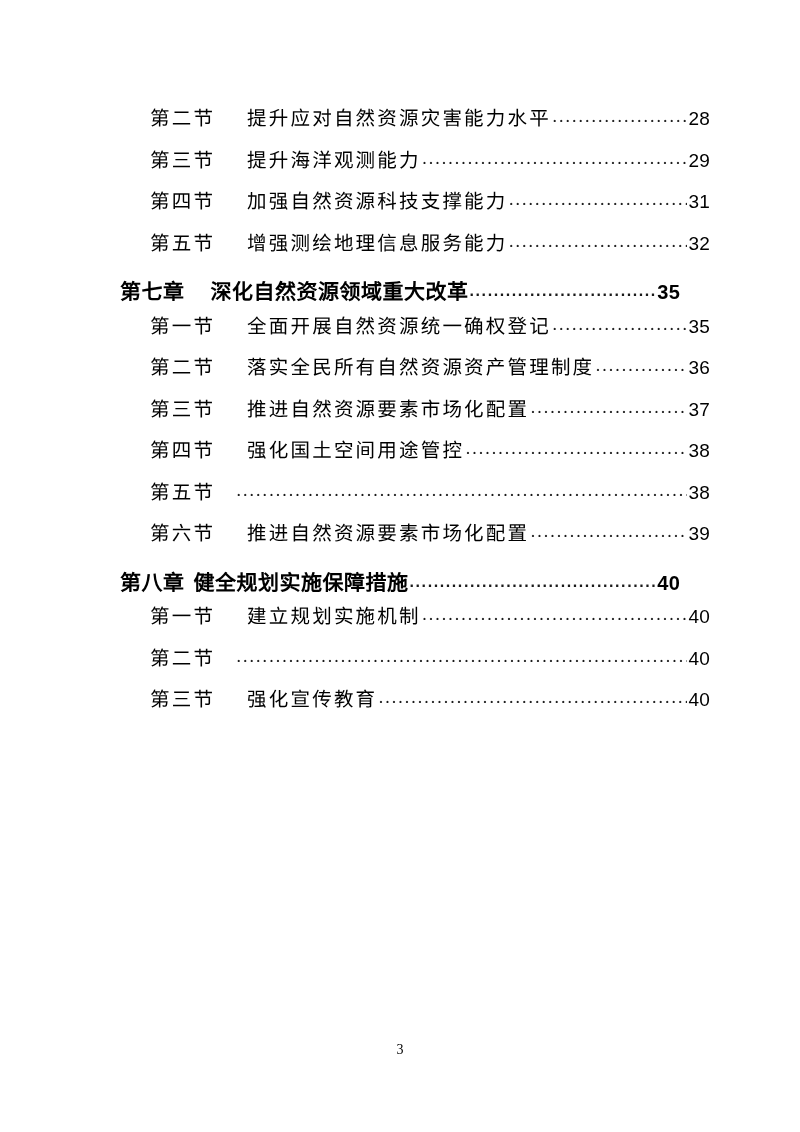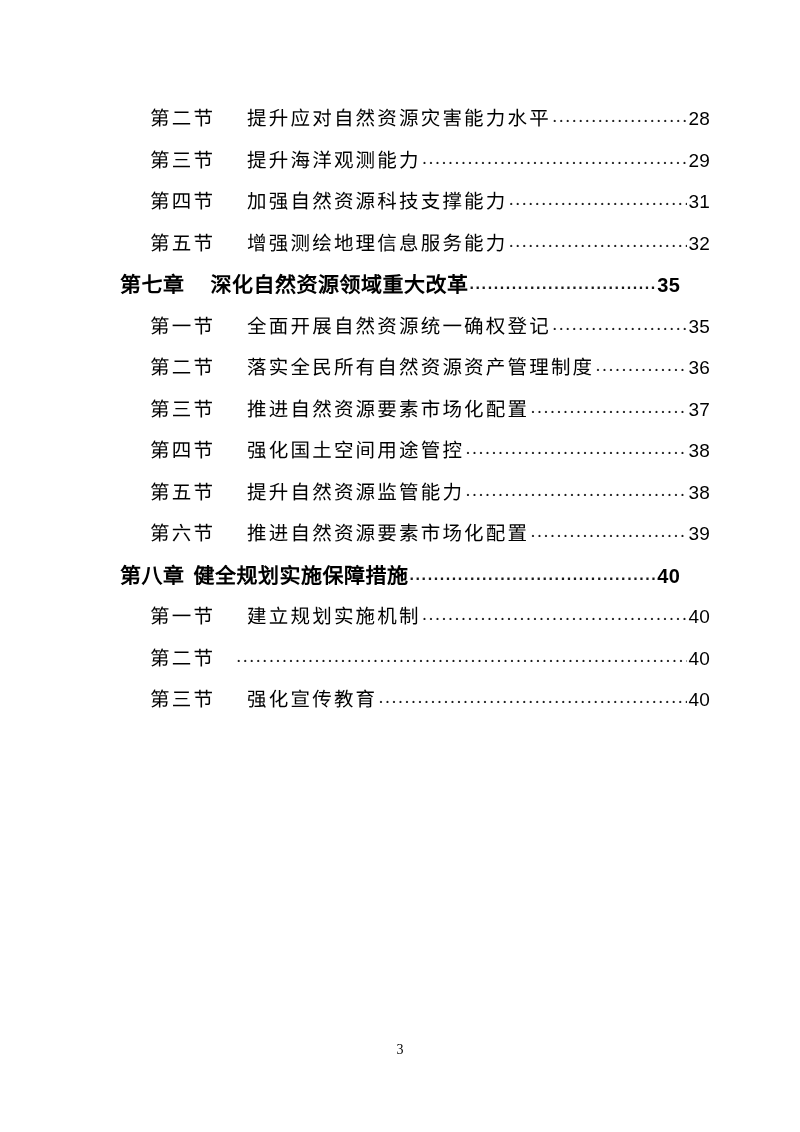--- a/index.html
+++ b/index.html
@@ -79,20 +79,21 @@
 
   
   .level-chapter {
     font-family: "Liberation Sans", sans-serif;
     font-weight: bold;
     font-size: 21px;
     padding-left: 0px;
   }
   .level-chapter .toc-num {
     letter-spacing: 0.5px;
+    margin-top: 7px;
   }
   .level-chapter .toc-gap {
     display: inline-block;
   }
   .level-chapter .toc-title {
     letter-spacing: 0.5px;
   }
   .level-chapter .toc-page {
     font-weight: bold;
     font-size: 20px;
@@ -205,21 +206,20 @@
       <div class="toc-row level-section">
         <span class="toc-num">第四节</span>
         <span class="toc-gap"></span>
         <span class="toc-title">强化国土空间用途管控</span>
         <span class="toc-leader"></span>
         <span class="toc-page">38</span>
       </div>
       <div class="toc-row level-section">
         <span class="toc-num">第五节</span>
         <span class="toc-gap"></span>
-        <span class="toc-title">提升自然资源监管能力</span>
         <span class="toc-leader"></span>
         <span class="toc-page">38</span>
       </div>
       <div class="toc-row level-section">
         <span class="toc-num">第六节</span>
         <span class="toc-gap"></span>
         <span class="toc-title">推进自然资源要素市场化配置</span>
         <span class="toc-leader"></span>
         <span class="toc-page">39</span>
       </div>

